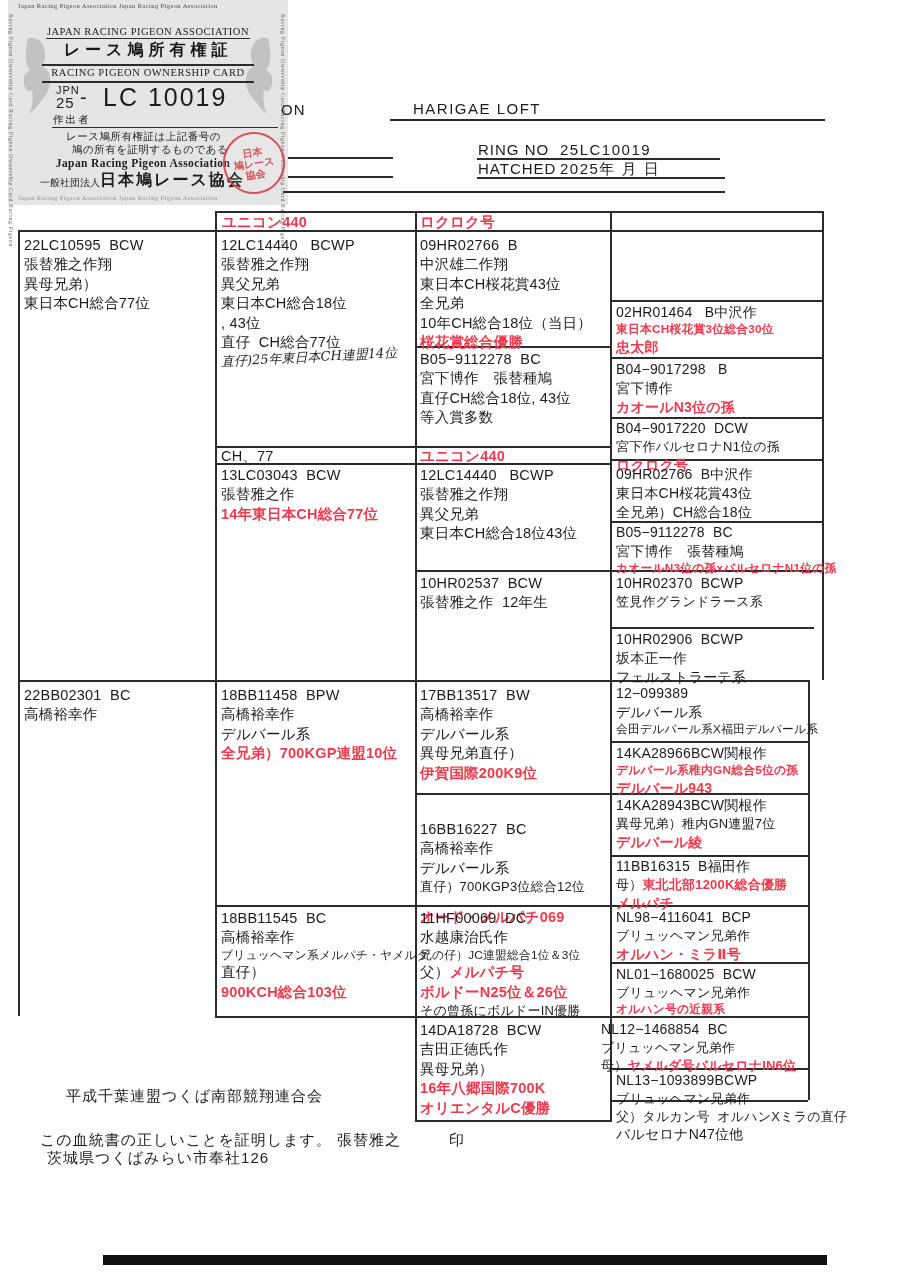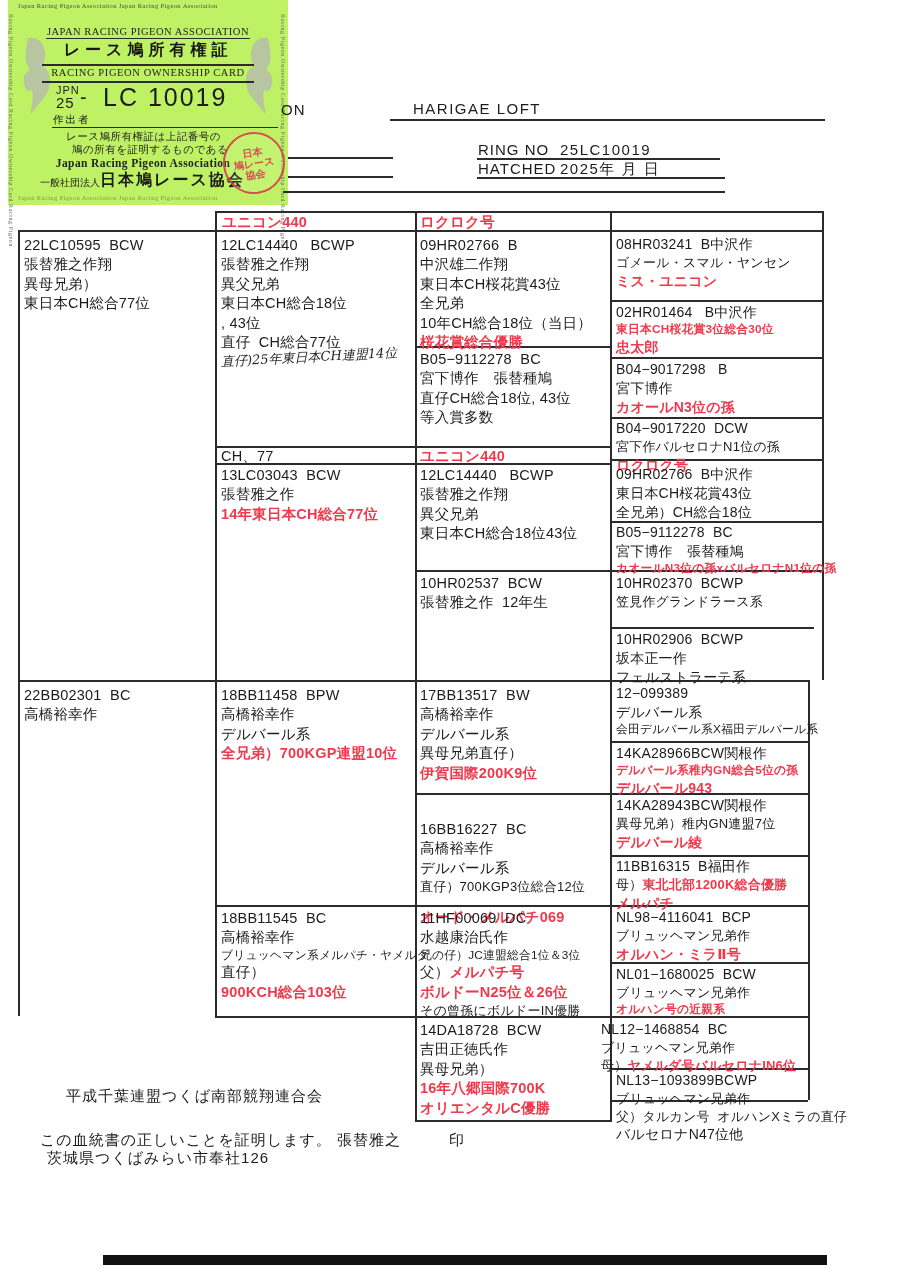--- a/index.html
+++ b/index.html
@@ -15,21 +15,21 @@
   .ln{white-space:pre;}
   .ln .pre{color:#1c1c1c;font-weight:normal;}
   .r{color:#ee3a4d;font-weight:bold;}
   .s{font-size:11.8px;line-height:15.5px;}
   .m{font-size:13px;line-height:17.5px;}
   .gap{height:12px;}
   .hw{font-family:"DejaVu Serif","Liberation Serif",serif;font-style:italic;
       font-size:13px;transform:rotate(-3deg);transform-origin:left center;
       color:#242424;letter-spacing:0;}
   
-  #card{position:absolute;left:8px;top:0;width:280px;height:205px;background:#bef264;}
+  #card{position:absolute;left:8px;top:0;width:280px;height:205px;background:#e5e5e5;}
   .tinytxt{font-family:"Liberation Serif","DejaVu Serif",serif;font-size:6.5px;
            color:#4a4a4a;letter-spacing:.4px;white-space:nowrap;}
   .verttxt{writing-mode:vertical-rl;font-family:"Liberation Serif","DejaVu Serif",serif;
            font-size:6px;color:#6a6a6a;letter-spacing:.6px;white-space:nowrap;}
   .serifsc{font-family:"Liberation Serif","DejaVu Serif",serif;}
   #card-title{font-size:16px;letter-spacing:5px;font-weight:bold;color:#161616;}
   .cardline{position:absolute;height:1.6px;background:#2b2b2b;}
   #stamp{position:absolute;left:215px;top:132px;width:58px;height:58px;border:2.5px solid #d8404a;
          border-radius:50%;display:flex;flex-direction:column;align-items:center;justify-content:center;
          color:#d8404a;font-weight:bold;font-size:10px;line-height:11px;transform:rotate(-8deg);
@@ -155,25 +155,20 @@
       <div class="ln hw">直仔)25年東日本CH連盟14位</div>
     </div>
   <div class="cell" style="left:420px;top:236px;width:188px;">
       <div class="ln">09HR02766  B</div>
       <div class="ln">中沢雄二作翔</div>
       <div class="ln">東日本CH桜花賞43位</div>
       <div class="ln">全兄弟</div>
       <div class="ln">10年CH総合18位（当日）</div>
       <div class="ln r">桜花賞総合優勝</div>
     </div>
-  <div class="cell c4" style="left:616px;top:235px;width:206px;">
-      <div class="ln">08HR03241  B中沢作</div>
-      <div class="ln m">ゴメール・スマル・ヤンセン</div>
-      <div class="ln r">ミス・ユニコン</div>
-    </div>
   <div class="cell c4" style="left:616px;top:303px;width:206px;">
       <div class="ln">02HR01464   B中沢作</div>
       <div class="ln r s">東日本CH桜花賞3位総合30位</div>
       <div class="ln r">忠太郎</div>
     </div>
   <div class="cell" style="left:420px;top:350px;width:188px;">
       <div class="ln">B05−9112278  BC</div>
       <div class="ln">宮下博作　張替種鳩</div>
       <div class="ln">直仔CH総合18位, 43位</div>
       <div class="ln">等入賞多数</div>

